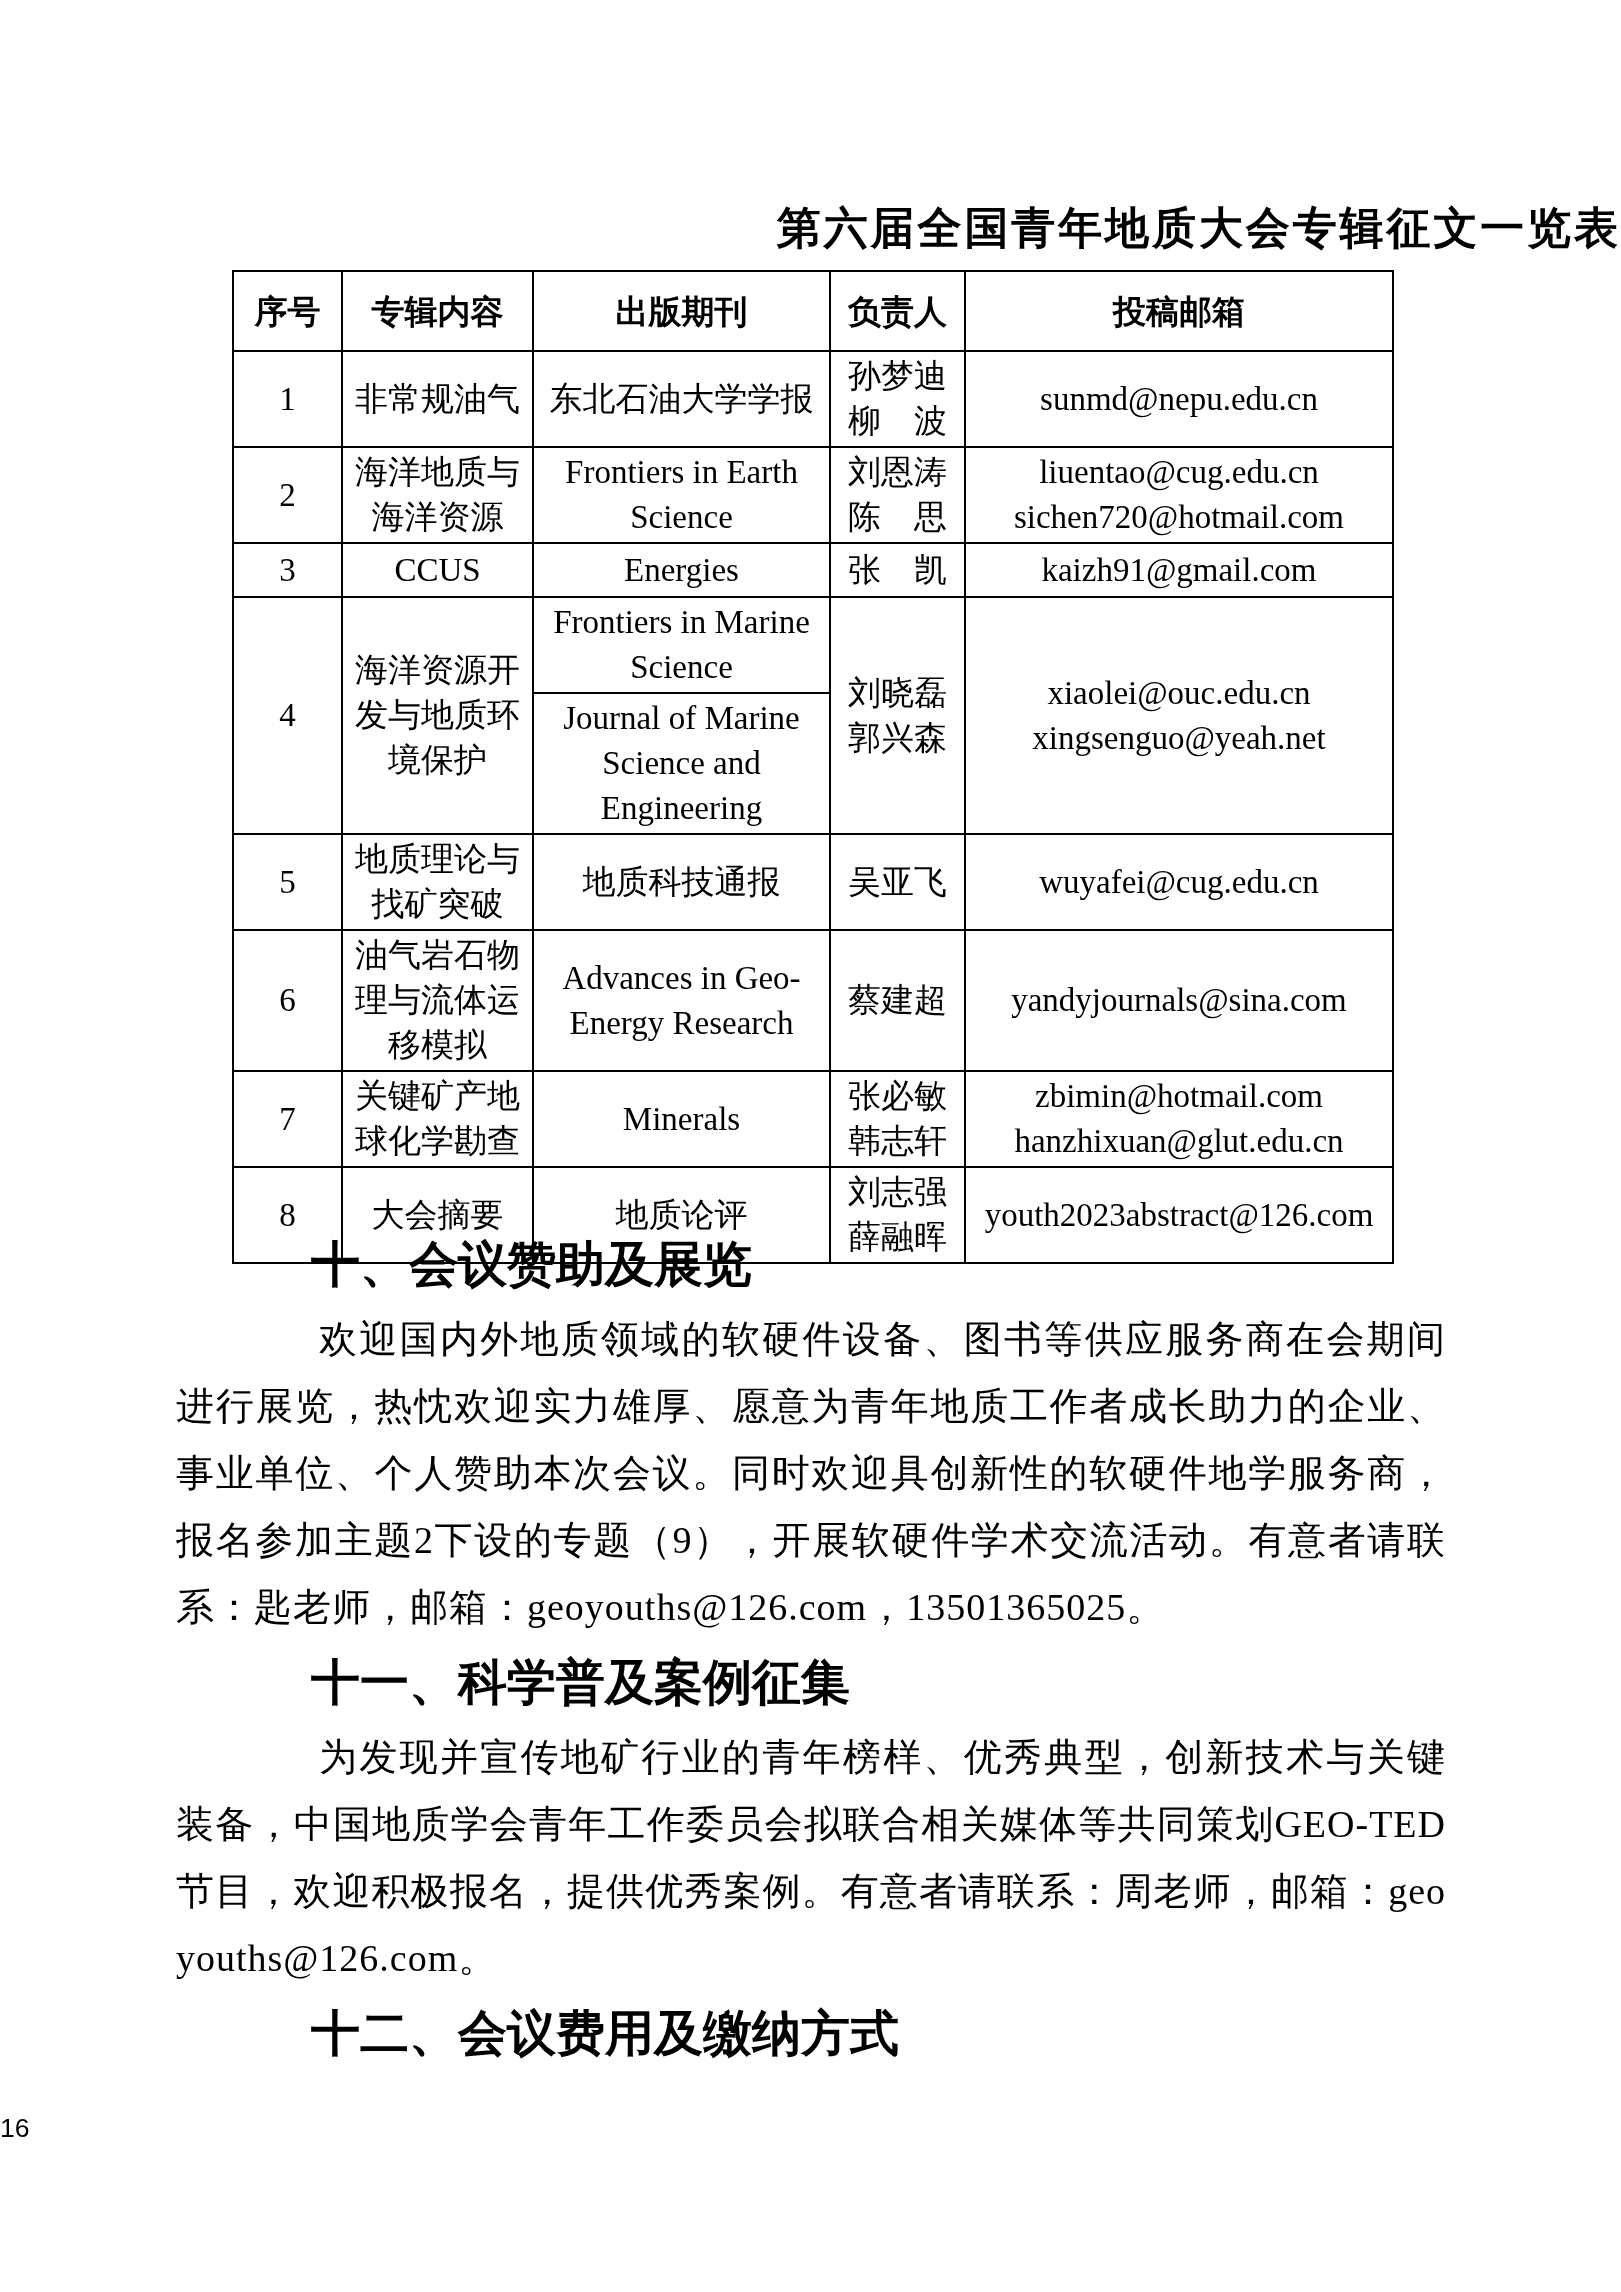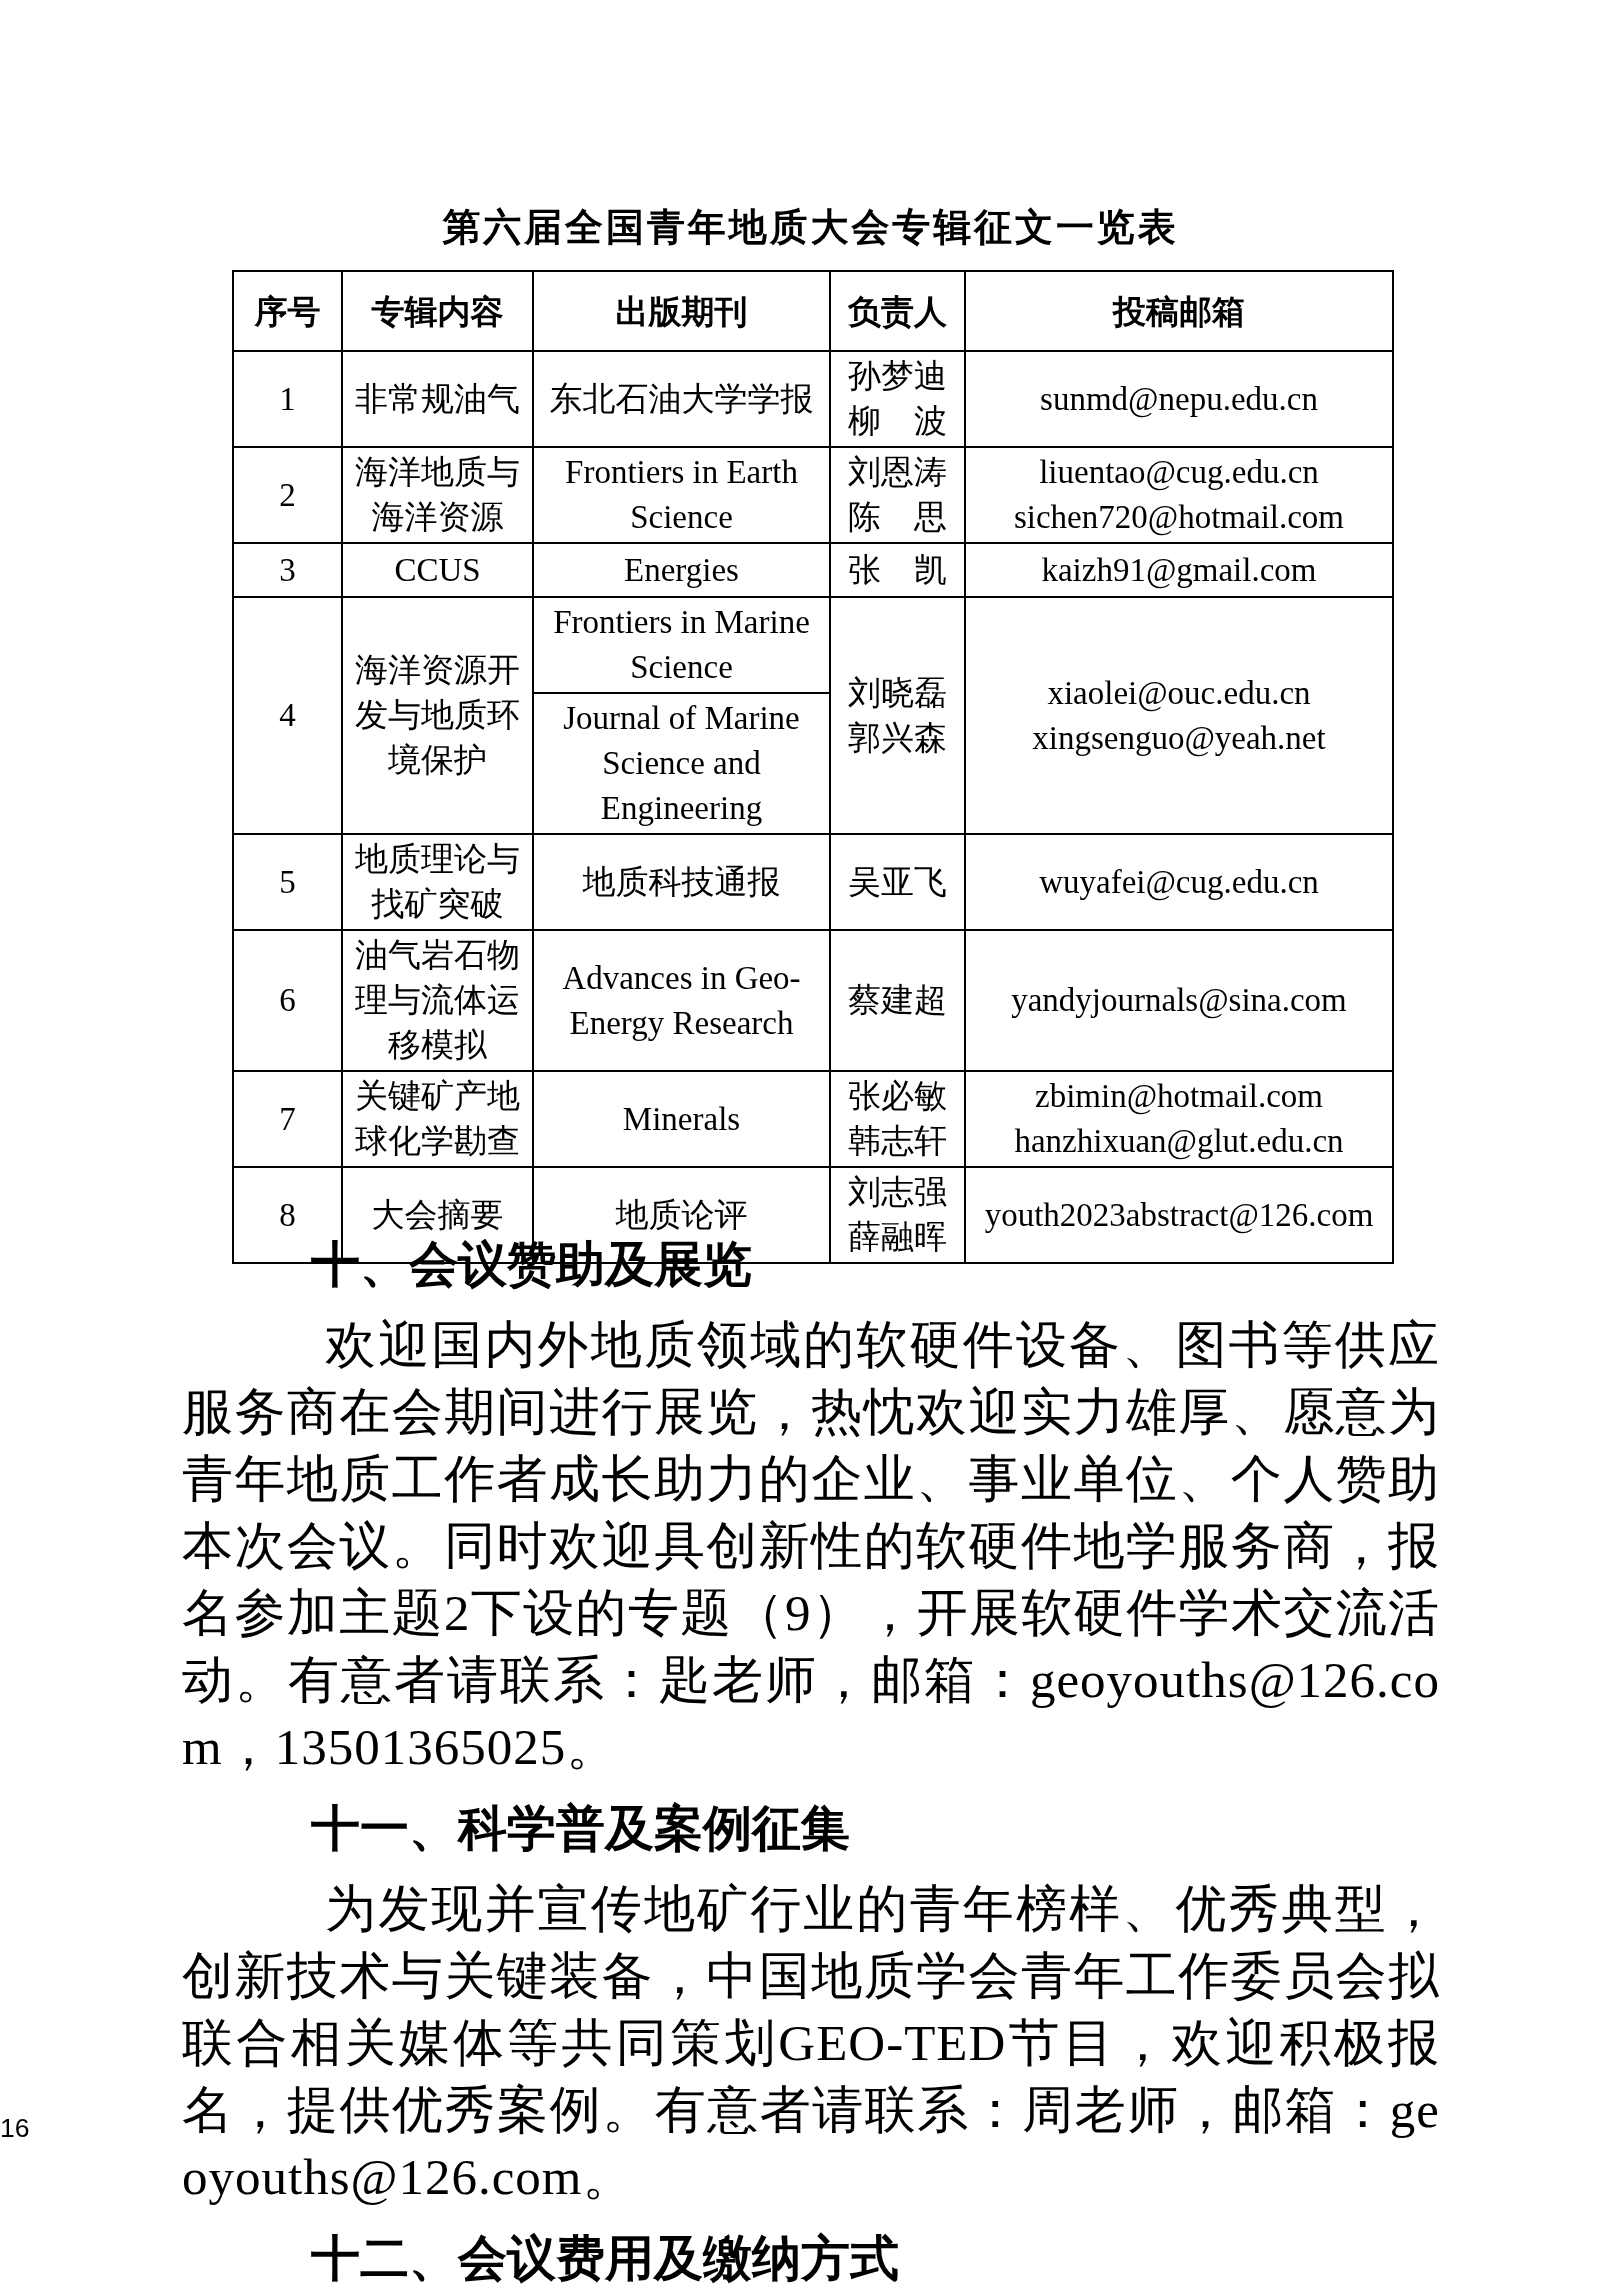--- a/index.html
+++ b/index.html
@@ -10,24 +10,24 @@
     background: #ffffff;
     color: #000000;
     font-family: "Liberation Serif", "DejaVu Serif", serif;
     overflow: hidden;
   }
   .doc-title {
     position: absolute;
     top: 200px;
     left: 0;
     width: 100%;
-    text-align: center;
+    text-align: right;
     font-family: "Liberation Sans", "DejaVu Sans", sans-serif;
     font-weight: bold;
-    font-size: 38px;
+    font-size: 44px;
     letter-spacing: 2.9px;
     line-height: 55px;
   }
   table.issues {
     position: absolute;
     left: 232px;
     top: 270px;
     width: 1160px;
     border-collapse: collapse;
     table-layout: fixed;
@@ -68,22 +68,22 @@
   }
   .sec-heading {
     margin: 0;
     padding-left: 143px;
     font-family: "Liberation Sans", "DejaVu Sans", sans-serif;
     font-weight: bold;
     font-size: 49px;
     line-height: 67px;
   }
   .para {
-    margin: 14px;
-    font-size: 51px;
+    margin: 8px;
+    font-size: 38px;
     line-height: 67px;
     text-align: justify;
     text-indent: 143px;
     letter-spacing: 1px;
     word-break: break-all;
   }
   .page-num {
     position: absolute;
     top: 2113px;
     left: 0;

